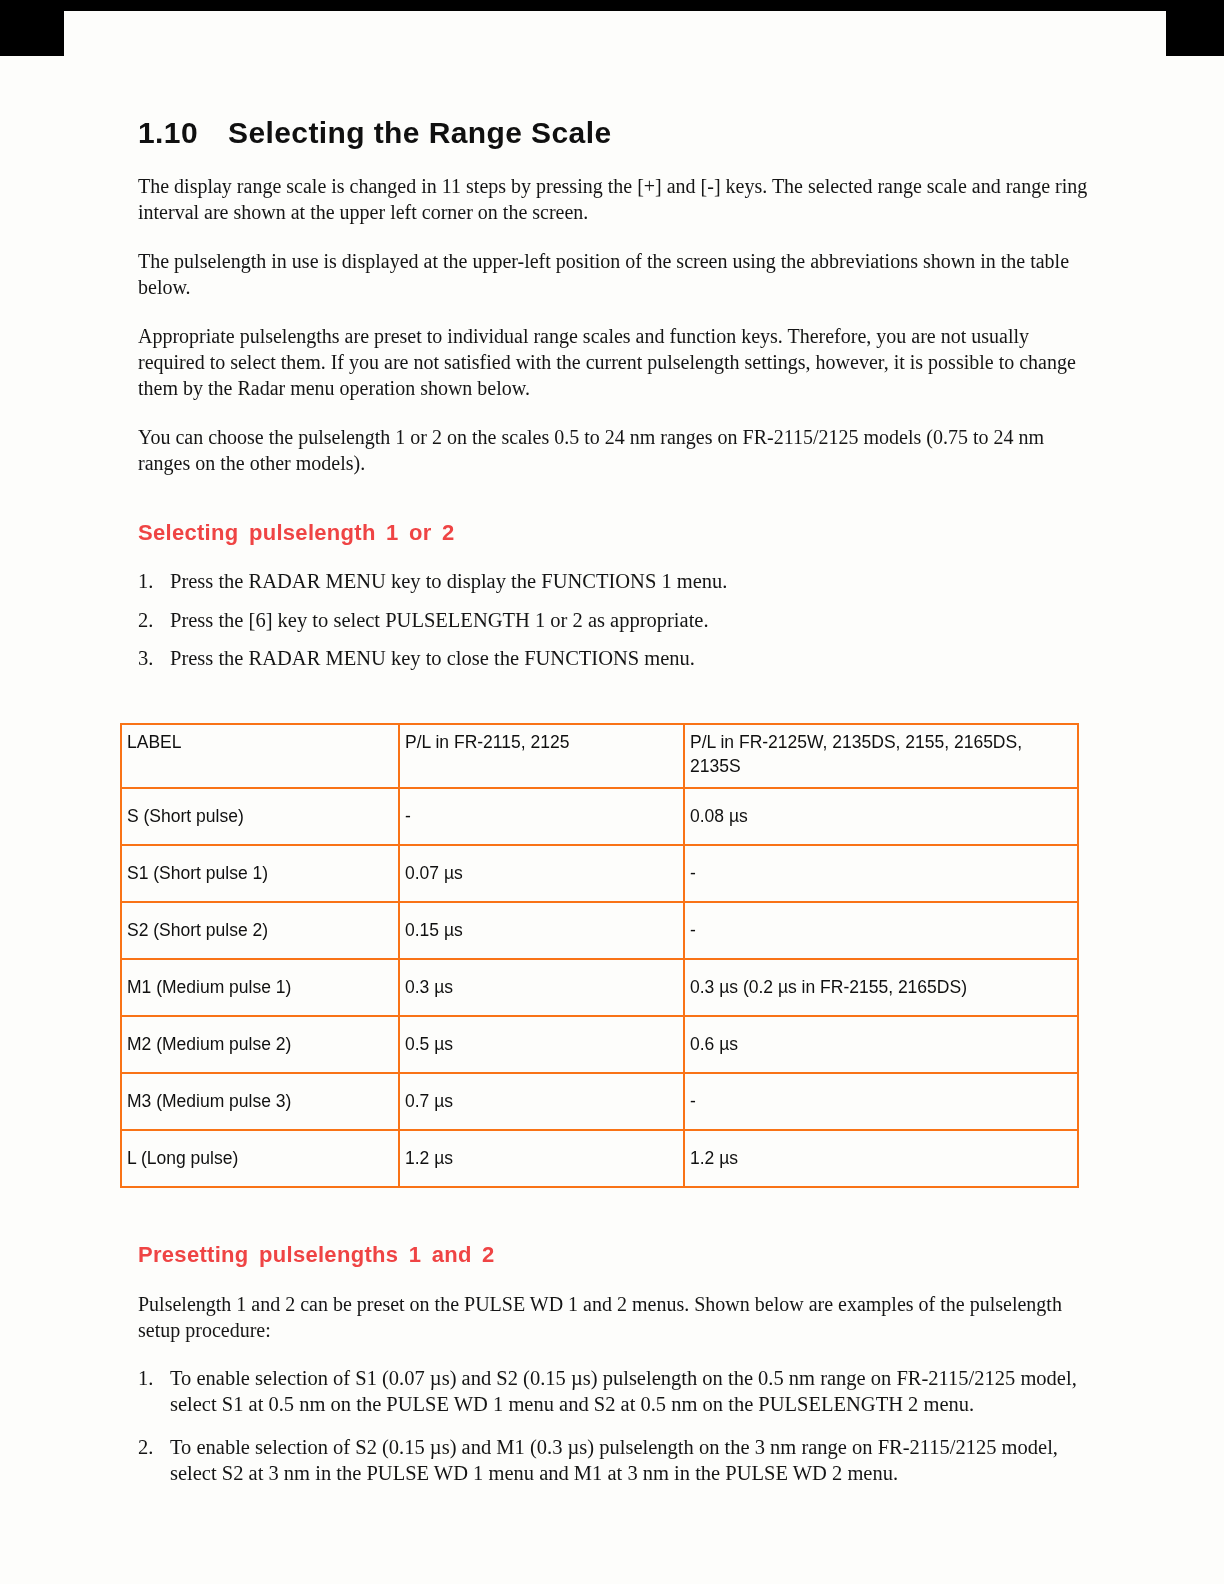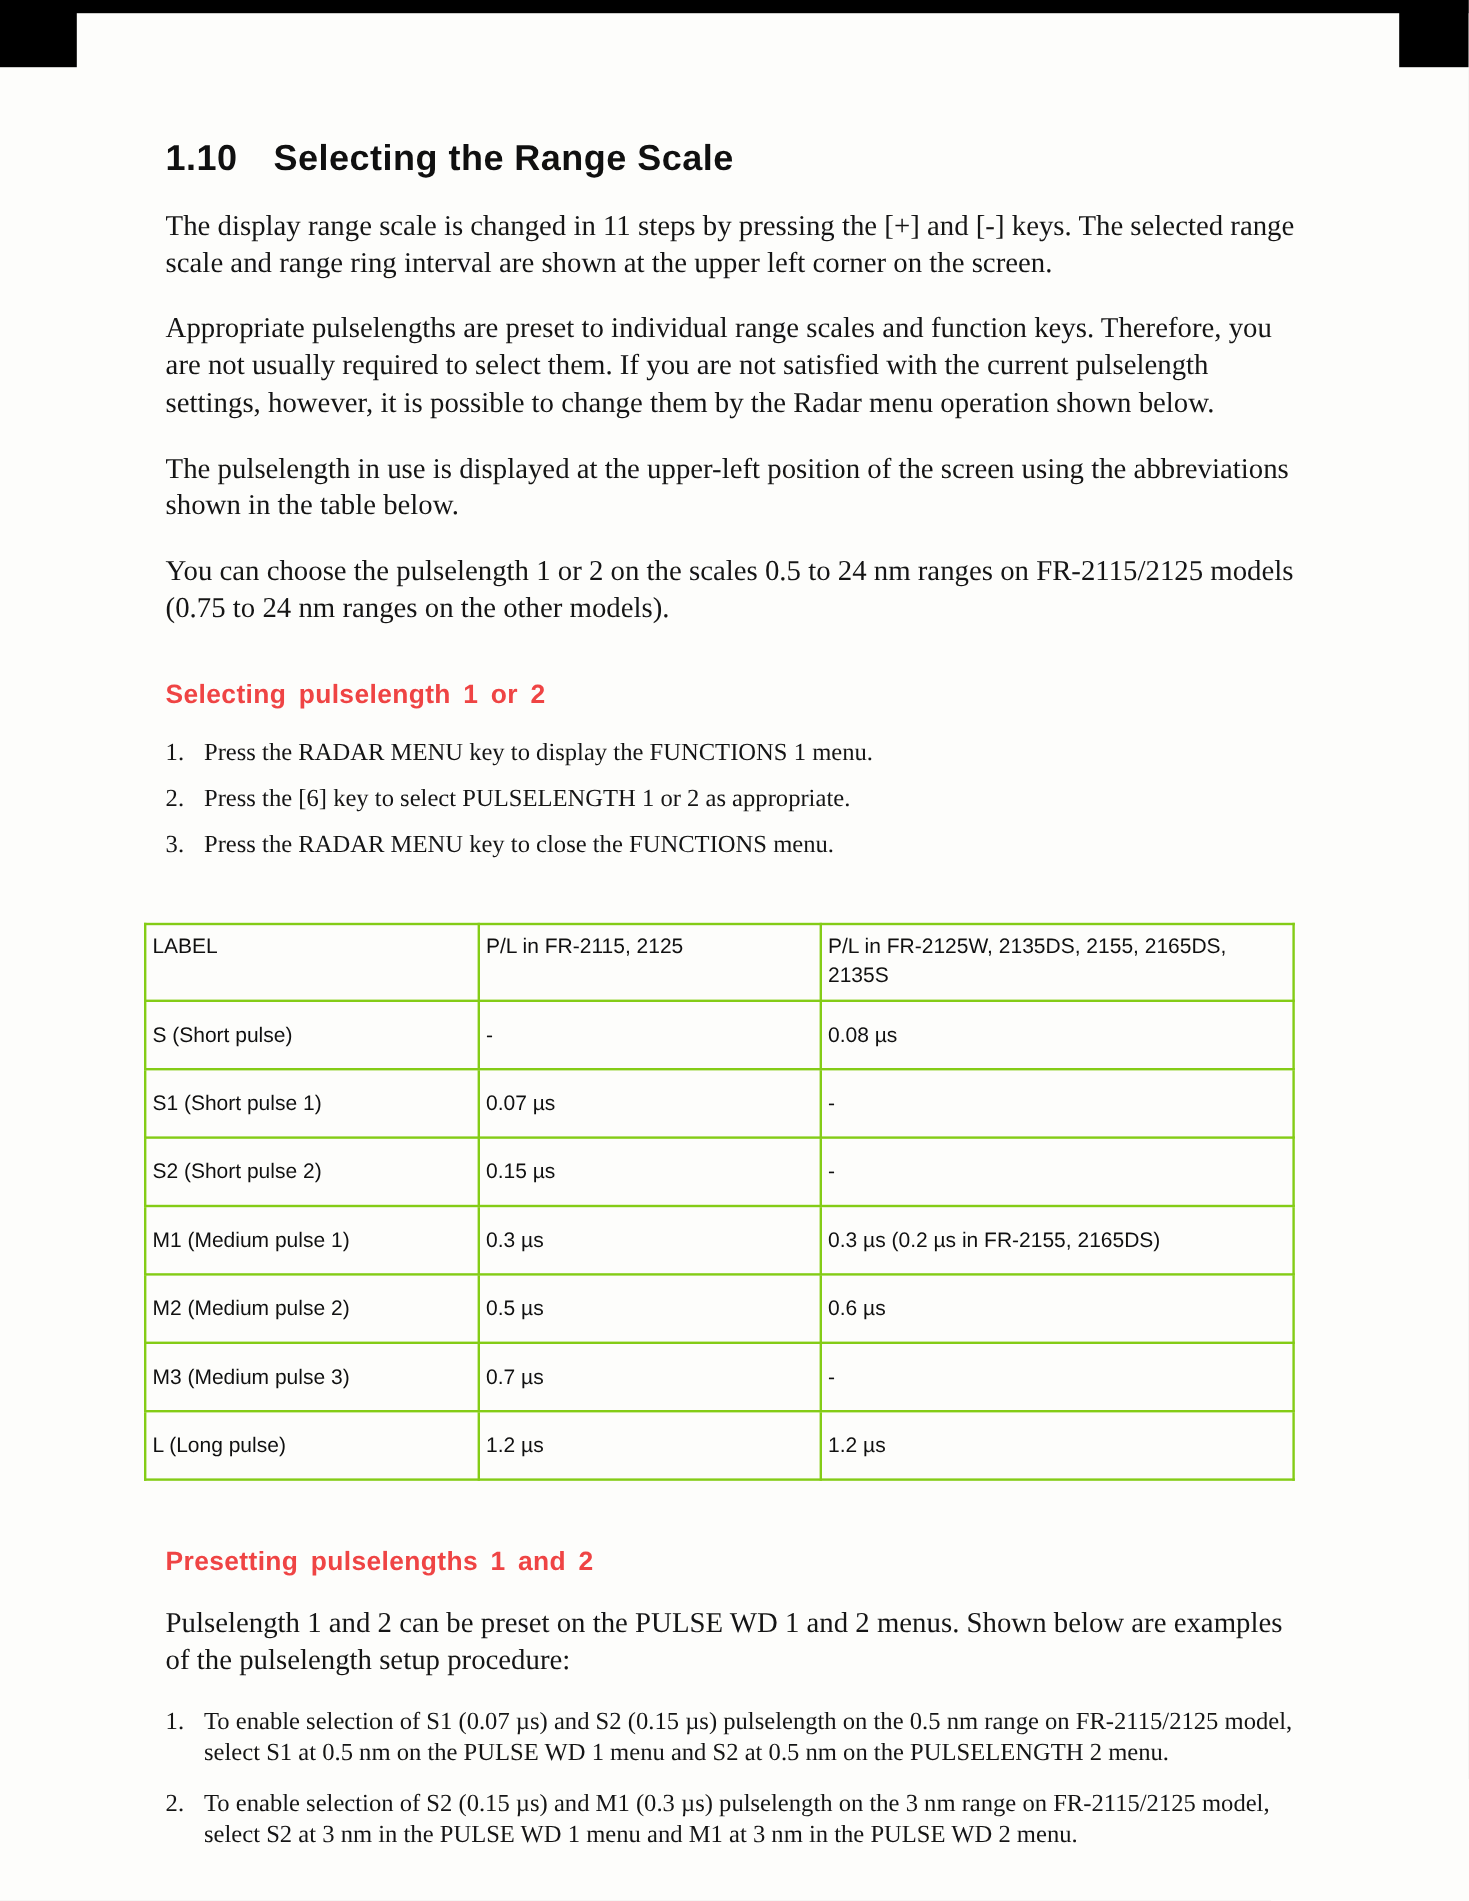--- a/index.html
+++ b/index.html
@@ -35,21 +35,21 @@
     font-weight: bold;
     font-size: 30px;
     letter-spacing: 0.4px;
     display: flex;
     align-items: baseline;
     color: #101010;
   }
   .section-heading .sec-num { margin-right: 30px; }
 
   .body-para {
-    font-size: 24px;
+    font-size: 20px;
     line-height: 1.28;
     max-width: 952px;
     margin-top: 24px;
   }
   .range-line {
     font-size: 20.5px;
     margin-top: 28px;
     letter-spacing: 0.3px;
   }
   .gap-large { margin-top: 56px; }
@@ -83,21 +83,21 @@
     table-layout: fixed;
     width: 957px;
     font-family: "Liberation Sans", sans-serif;
     font-size: 17.5px;
     color: #101010;
   }
   table.pl-table col.c1 { width: 278px; }
   table.pl-table col.c2 { width: 285px; }
   table.pl-table col.c3 { width: 394px; }
   table.pl-table th, table.pl-table td {
-    border: 2px solid #84cc16;
+    border: 2px solid #f97316;
     text-align: left;
     font-weight: normal;
     vertical-align: middle;
     padding: 6px 8px 6px 5px;
   }
   table.pl-table thead th {
     vertical-align: top;
     height: 64px;
     line-height: 1.35;
   }
@@ -119,22 +119,22 @@
 
     <div class="section-heading">
       <span class="sec-num">1.10</span>
       <span class="sec-title">Selecting the Range Scale</span>
     </div>
 
     <p class="body-para">The display range scale is changed in 11 steps by pressing the [+] and [-] keys. The selected range scale and range ring interval are shown at the upper left corner on the screen.</p>
 
 
 
+    <p class="body-para">The pulselength in use is displayed at the upper-left position of the screen using the abbreviations shown in the table below.</p>
     <p class="body-para">Appropriate pulselengths are preset to individual range scales and function keys. Therefore, you are not usually required to select them. If you are not satisfied with the current pulselength settings, however, it is possible to change them by the Radar menu operation shown below.</p>
-    <p class="body-para">The pulselength in use is displayed at the upper-left position of the screen using the abbreviations shown in the table below.</p>
     <p class="body-para">You can choose the pulselength 1 or 2 on the scales 0.5 to 24 nm ranges on FR-2115/2125 models (0.75 to 24 nm ranges on the other models).</p>
 
     <div class="sub-heading">Selecting pulselength 1 or 2</div>
 
     <div class="steps">
       <div class="step">
         <span class="step-num">1.</span>
         <span class="step-text">Press the RADAR MENU key to display the FUNCTIONS 1 menu.</span>
       </div>
       <div class="step">

